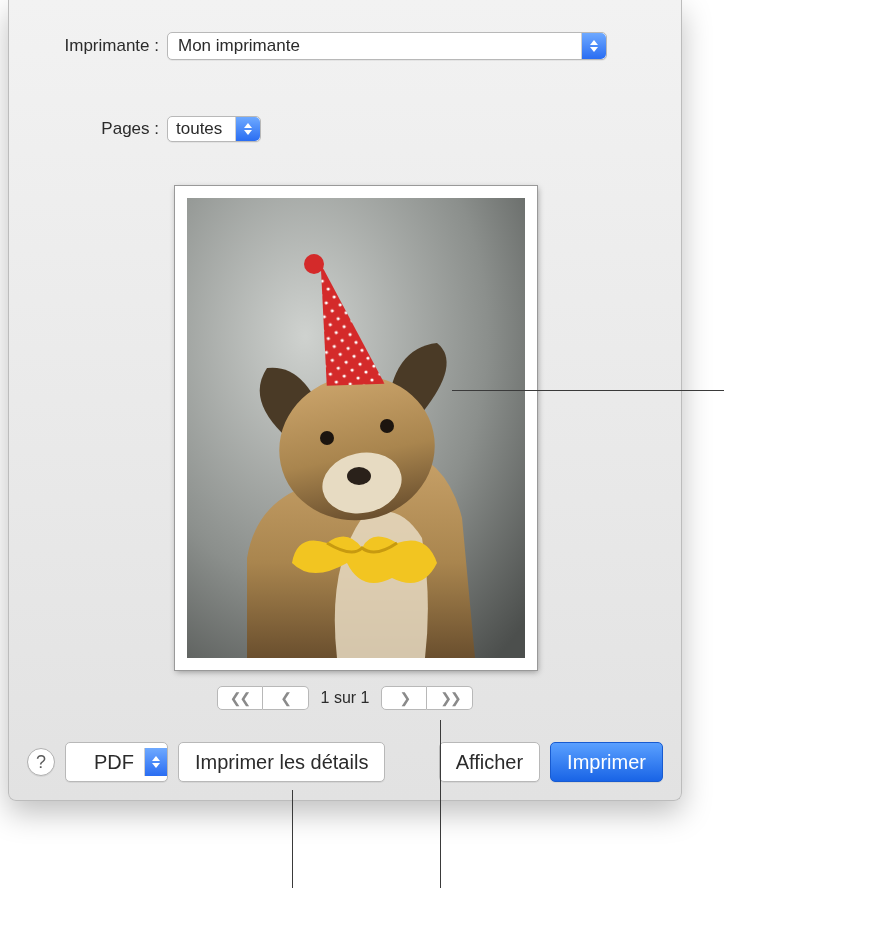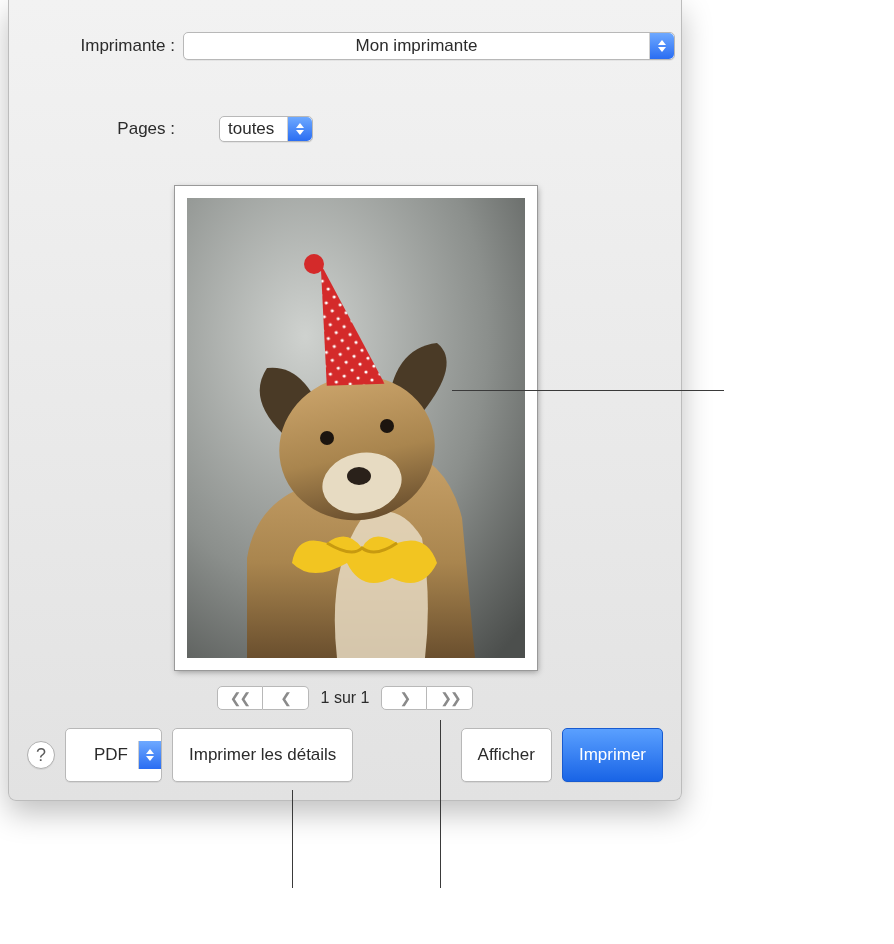--- a/index.html
+++ b/index.html
@@ -11,21 +11,21 @@
     position:relative;
   }
   .panel{
     position:absolute;left:8px;top:0;
     width:672px;height:800px;
     background:linear-gradient(to bottom,#f2f2f2,#e2e2e2);
     border:1px solid #bcbcbc;border-top:none;
     border-bottom-left-radius:8px;border-bottom-right-radius:8px;
     box-shadow:0 12px 30px rgba(0,0,0,.25);
   }
-  .row{position:absolute;left:16px;right:0;display:flex;align-items:center;}
+  .row{position:absolute;left:0;right:0;display:flex;align-items:center;}
   .label{width:150px;text-align:right;padding-right:8px;font-size:17px;}
 
   
   .select{
     height:28px;background:#fff;border:1px solid #b8b8b8;border-radius:5px;
     display:flex;align-items:center;position:relative;box-sizing:border-box;
     box-shadow:0 1px 0 rgba(0,0,0,.05);
   }
   .select .text{flex:1;padding:0 10px;font-size:17px;}
   .select .endcap{
@@ -83,22 +83,22 @@
   .chev{color:#8a8a8a;font-size:14px;letter-spacing:-2px;}
 
   
   .bottom{position:absolute;left:0;right:0;bottom:18px;display:flex;align-items:center;padding:0 18px;gap:10px;}
   .help{
     width:26px;height:26px;border-radius:50%;border:1px solid #b0b0b0;background:#fff;
     display:flex;align-items:center;justify-content:center;color:#5a5a5a;font-size:18px;
     box-shadow:0 1px 0 rgba(0,0,0,.06);
   }
   .btn{
-    height:28px;padding:12px 16px;border:1px solid #b8b8b8;border-radius:5px;background:#fff;
-    font-size:17px;display:flex;align-items:center;box-shadow:0 1px 0 rgba(0,0,0,.06);
+    height:28px;padding:5px 16px;border:1px solid #b8b8b8;border-radius:5px;background:#fff;
+    font-size:20px;display:flex;align-items:center;box-shadow:0 1px 0 rgba(0,0,0,.06);
     cursor:pointer;white-space:nowrap;
   }
   .btn.primary{
     background:linear-gradient(#5aa0ff,#1964e6);color:#fff;border:1px solid #185bd0;
     font-weight:400;
     text-align:center;
   }
   .pdf-btn{padding-right:0;display:flex;align-items:stretch;overflow:hidden;}
   .pdf-btn .text{padding:0 10px 0 12px;display:flex;align-items:center;}
   .pdf-btn .endcap{
@@ -113,31 +113,31 @@
   .line.h{height:1px;}
   .line.v{width:1px;}
 </style>
 </head>
 <body>
 
 <div class="panel">
 
   <div class="row" style="top:32px;">
     <div class="label">Imprimante :</div>
-    <div class="select" style="width:492px;text-align:center;">
+    <div class="select" style="width:440px;">
       <span class="text">Mon imprimante</span>
       <span class="endcap">
         <span class="tri-up"></span>
           <span class="tri-down"></span>
       </span>
     </div>
   </div>
 
 
-  <div class="row" style="top:116px;gap:36px;">
+  <div class="row" style="top:116px;">
     <div class="label">Pages :</div>
     <div class="select small" style="width:94px;height:26px;">
       <span class="text" style="padding:0 8px;">toutes</span>
       <span class="endcap">
         <span class="tri-up"></span>
           <span class="tri-down"></span>
       </span>
     </div>
   </div>
 

